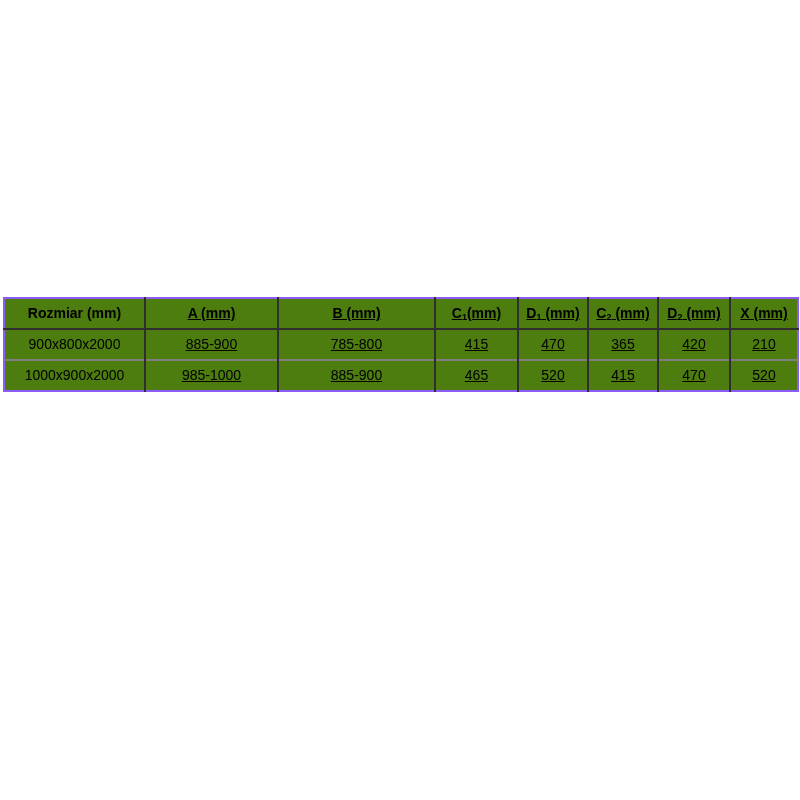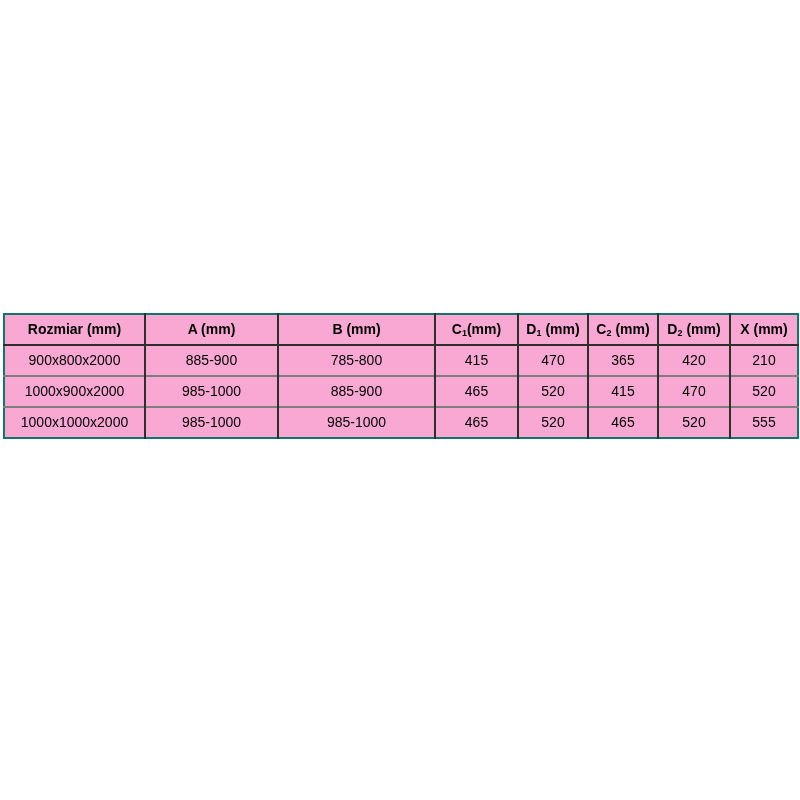--- a/index.html
+++ b/index.html
@@ -5,43 +5,44 @@
   html, body { margin: 0; padding: 0; }
   body {
     width: 800px; height: 800px;
     background: #ffffff;
     position: relative;
     font-family: "Liberation Sans", "DejaVu Sans", sans-serif;
     color: #000000;
   }
   table.spec-table {
     position: absolute;
-    left: 3px; top: 313px;
+    left: 3px; top: 297px;
     width: 794px;
     border-collapse: collapse;
     table-layout: fixed;
-    background: #f9a8d4;
-    border: 2px solid #0f766e;
+    background: #4d7c0f;
+    border: 2px solid #8b5cf6;
   }
   .spec-table th, .spec-table td {
     padding: 0;
     height: 29px;
     text-align: center;
     vertical-align: middle;
     overflow: hidden;
     font-size: 14px;
     line-height: 1.1;
   }
   .spec-table th {
     font-weight: 700;
     border-bottom: 2px solid #2f2f2f;
   }
   .spec-table th + th,
   .spec-table td + td {
     border-left: 2px solid #2f2f2f;
+    text-decoration: underline;
   }
   .spec-table tbody tr + tr td {
     border-top: 2px solid #7e7e7e;
   }
   .spec-table th .hdr-txt { white-space: pre; }
   .spec-table th sub {
     font-size: 9px;
     font-weight: 700;
     vertical-align: baseline;
     position: relative;
@@ -89,24 +90,14 @@
       <tr>
         <td>1000x900x2000</td>
         <td>985-1000</td>
         <td>885-900</td>
         <td>465</td>
         <td>520</td>
         <td>415</td>
         <td>470</td>
         <td>520</td>
       </tr>
-      <tr>
-        <td>1000x1000x2000</td>
-        <td>985-1000</td>
-        <td>985-1000</td>
-        <td>465</td>
-        <td>520</td>
-        <td>465</td>
-        <td>520</td>
-        <td>555</td>
-      </tr>
     </tbody>
 </table>
 
 </body></html>

